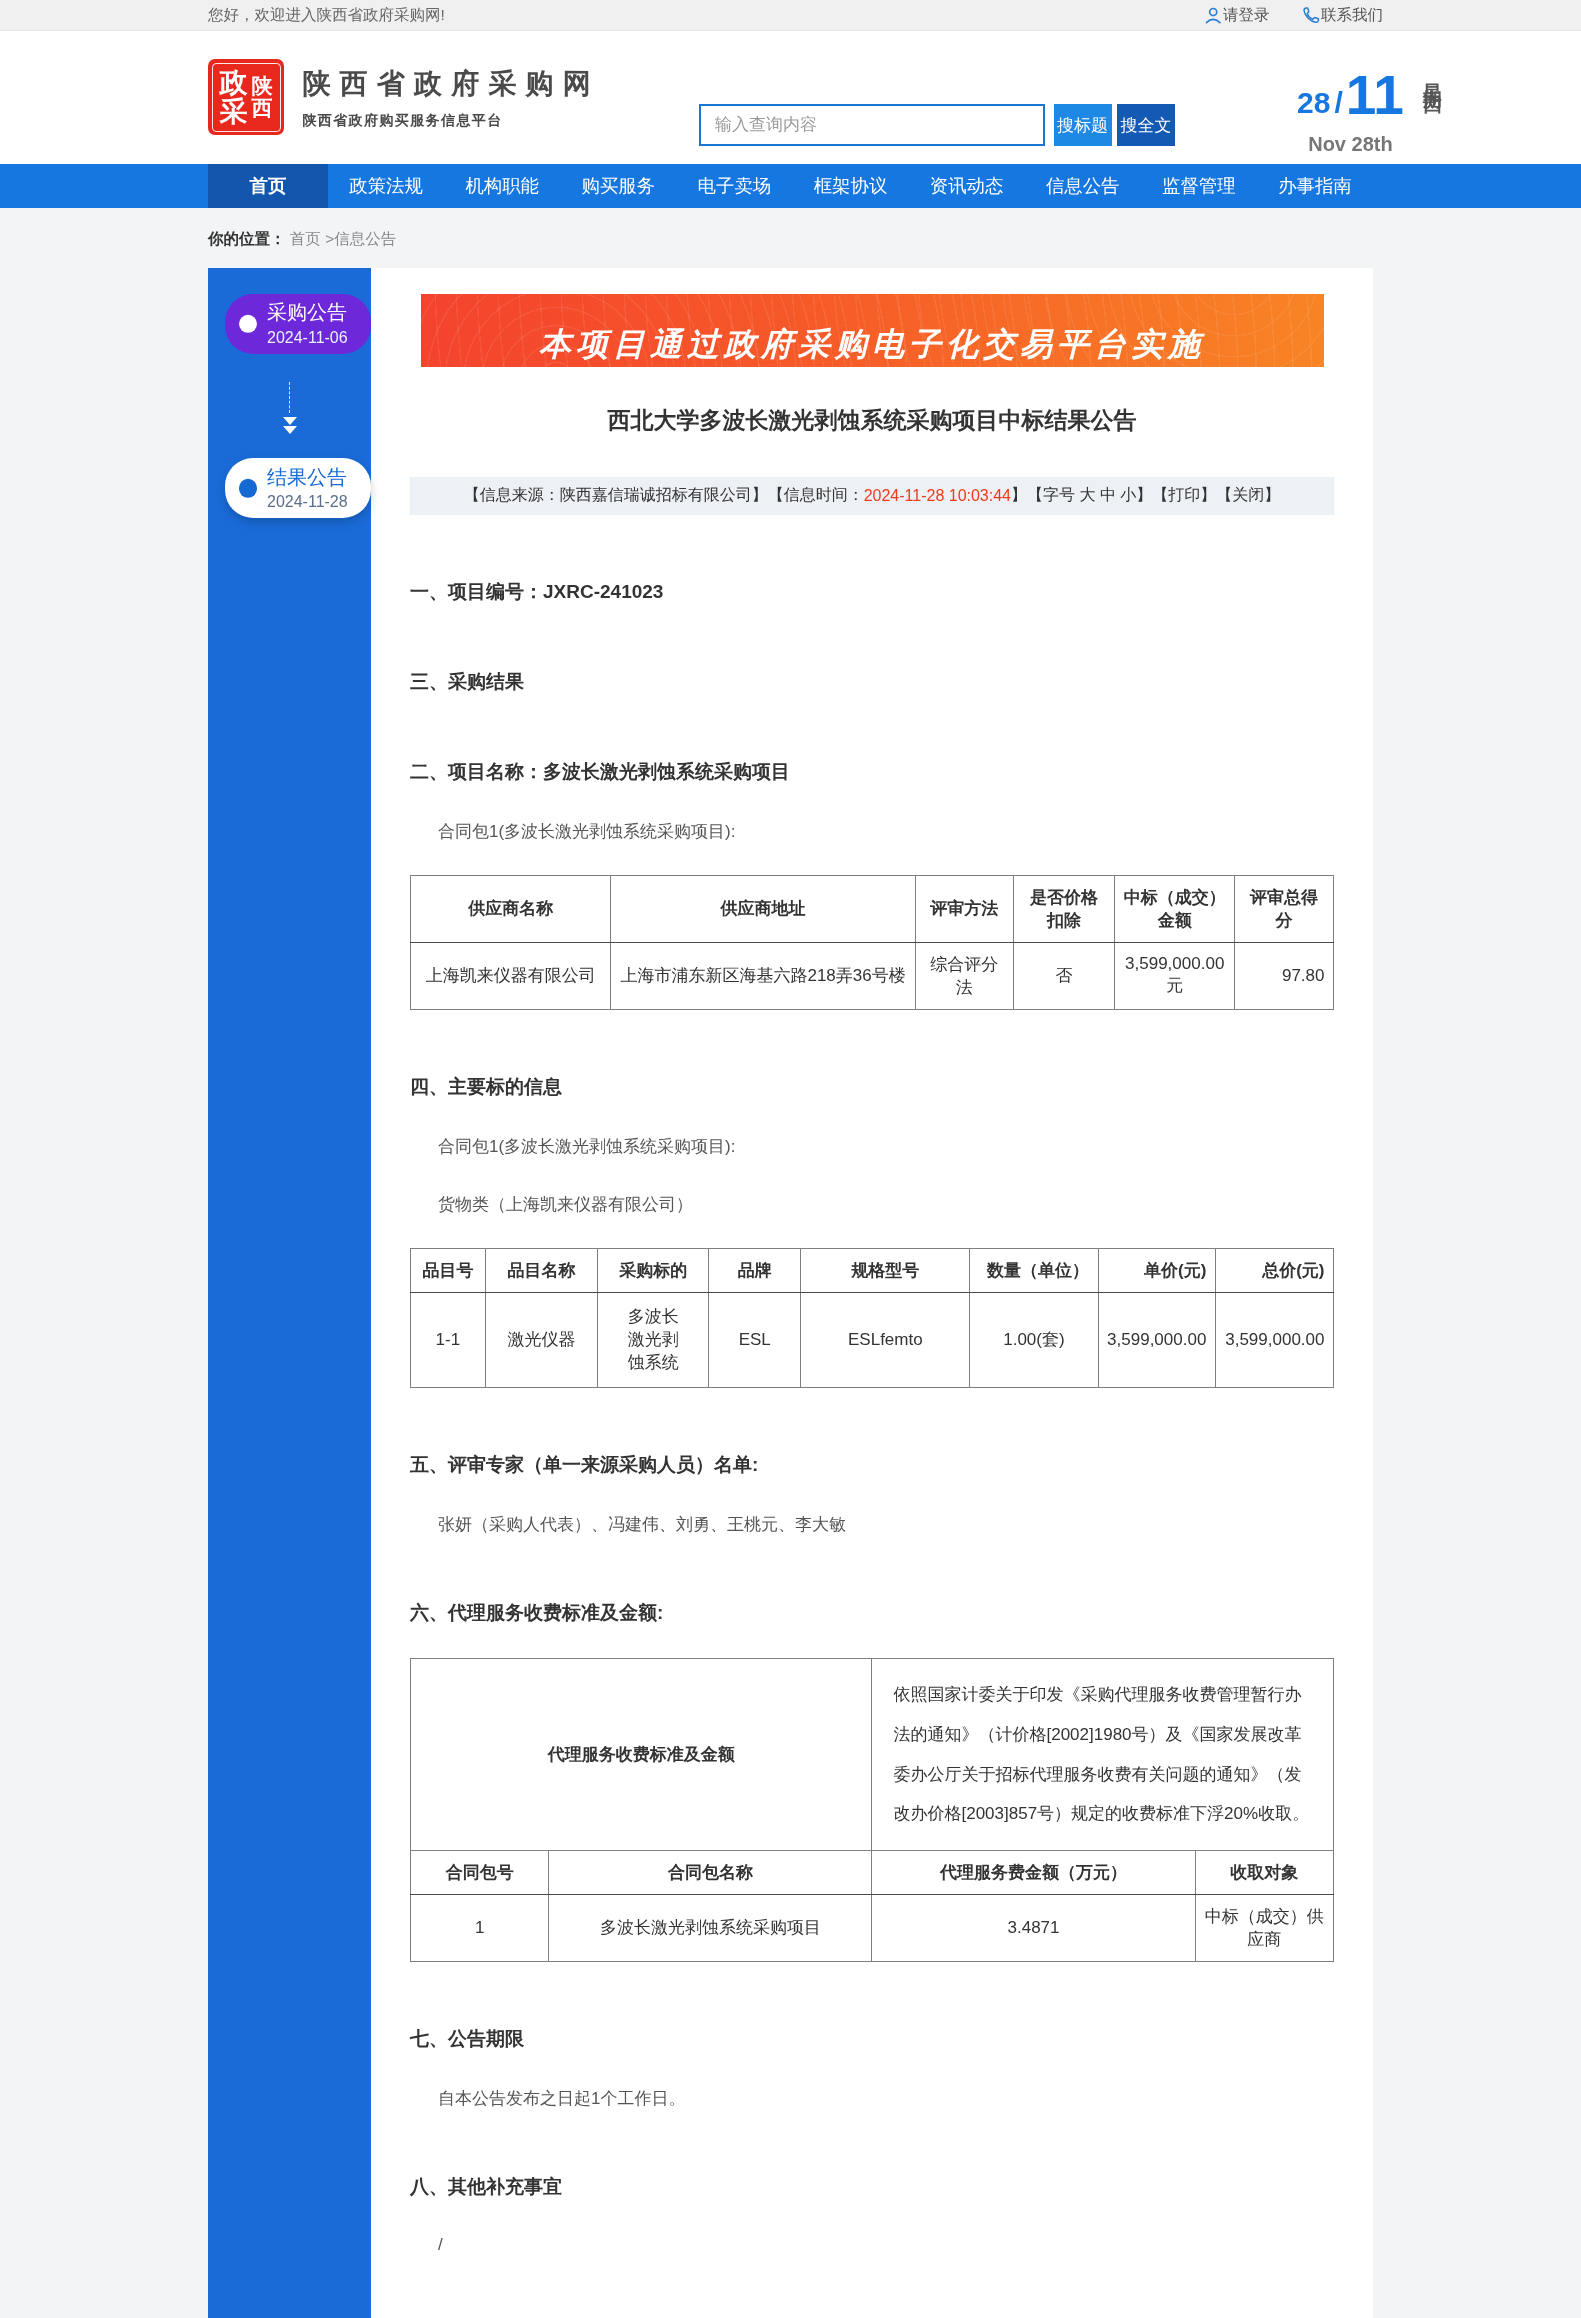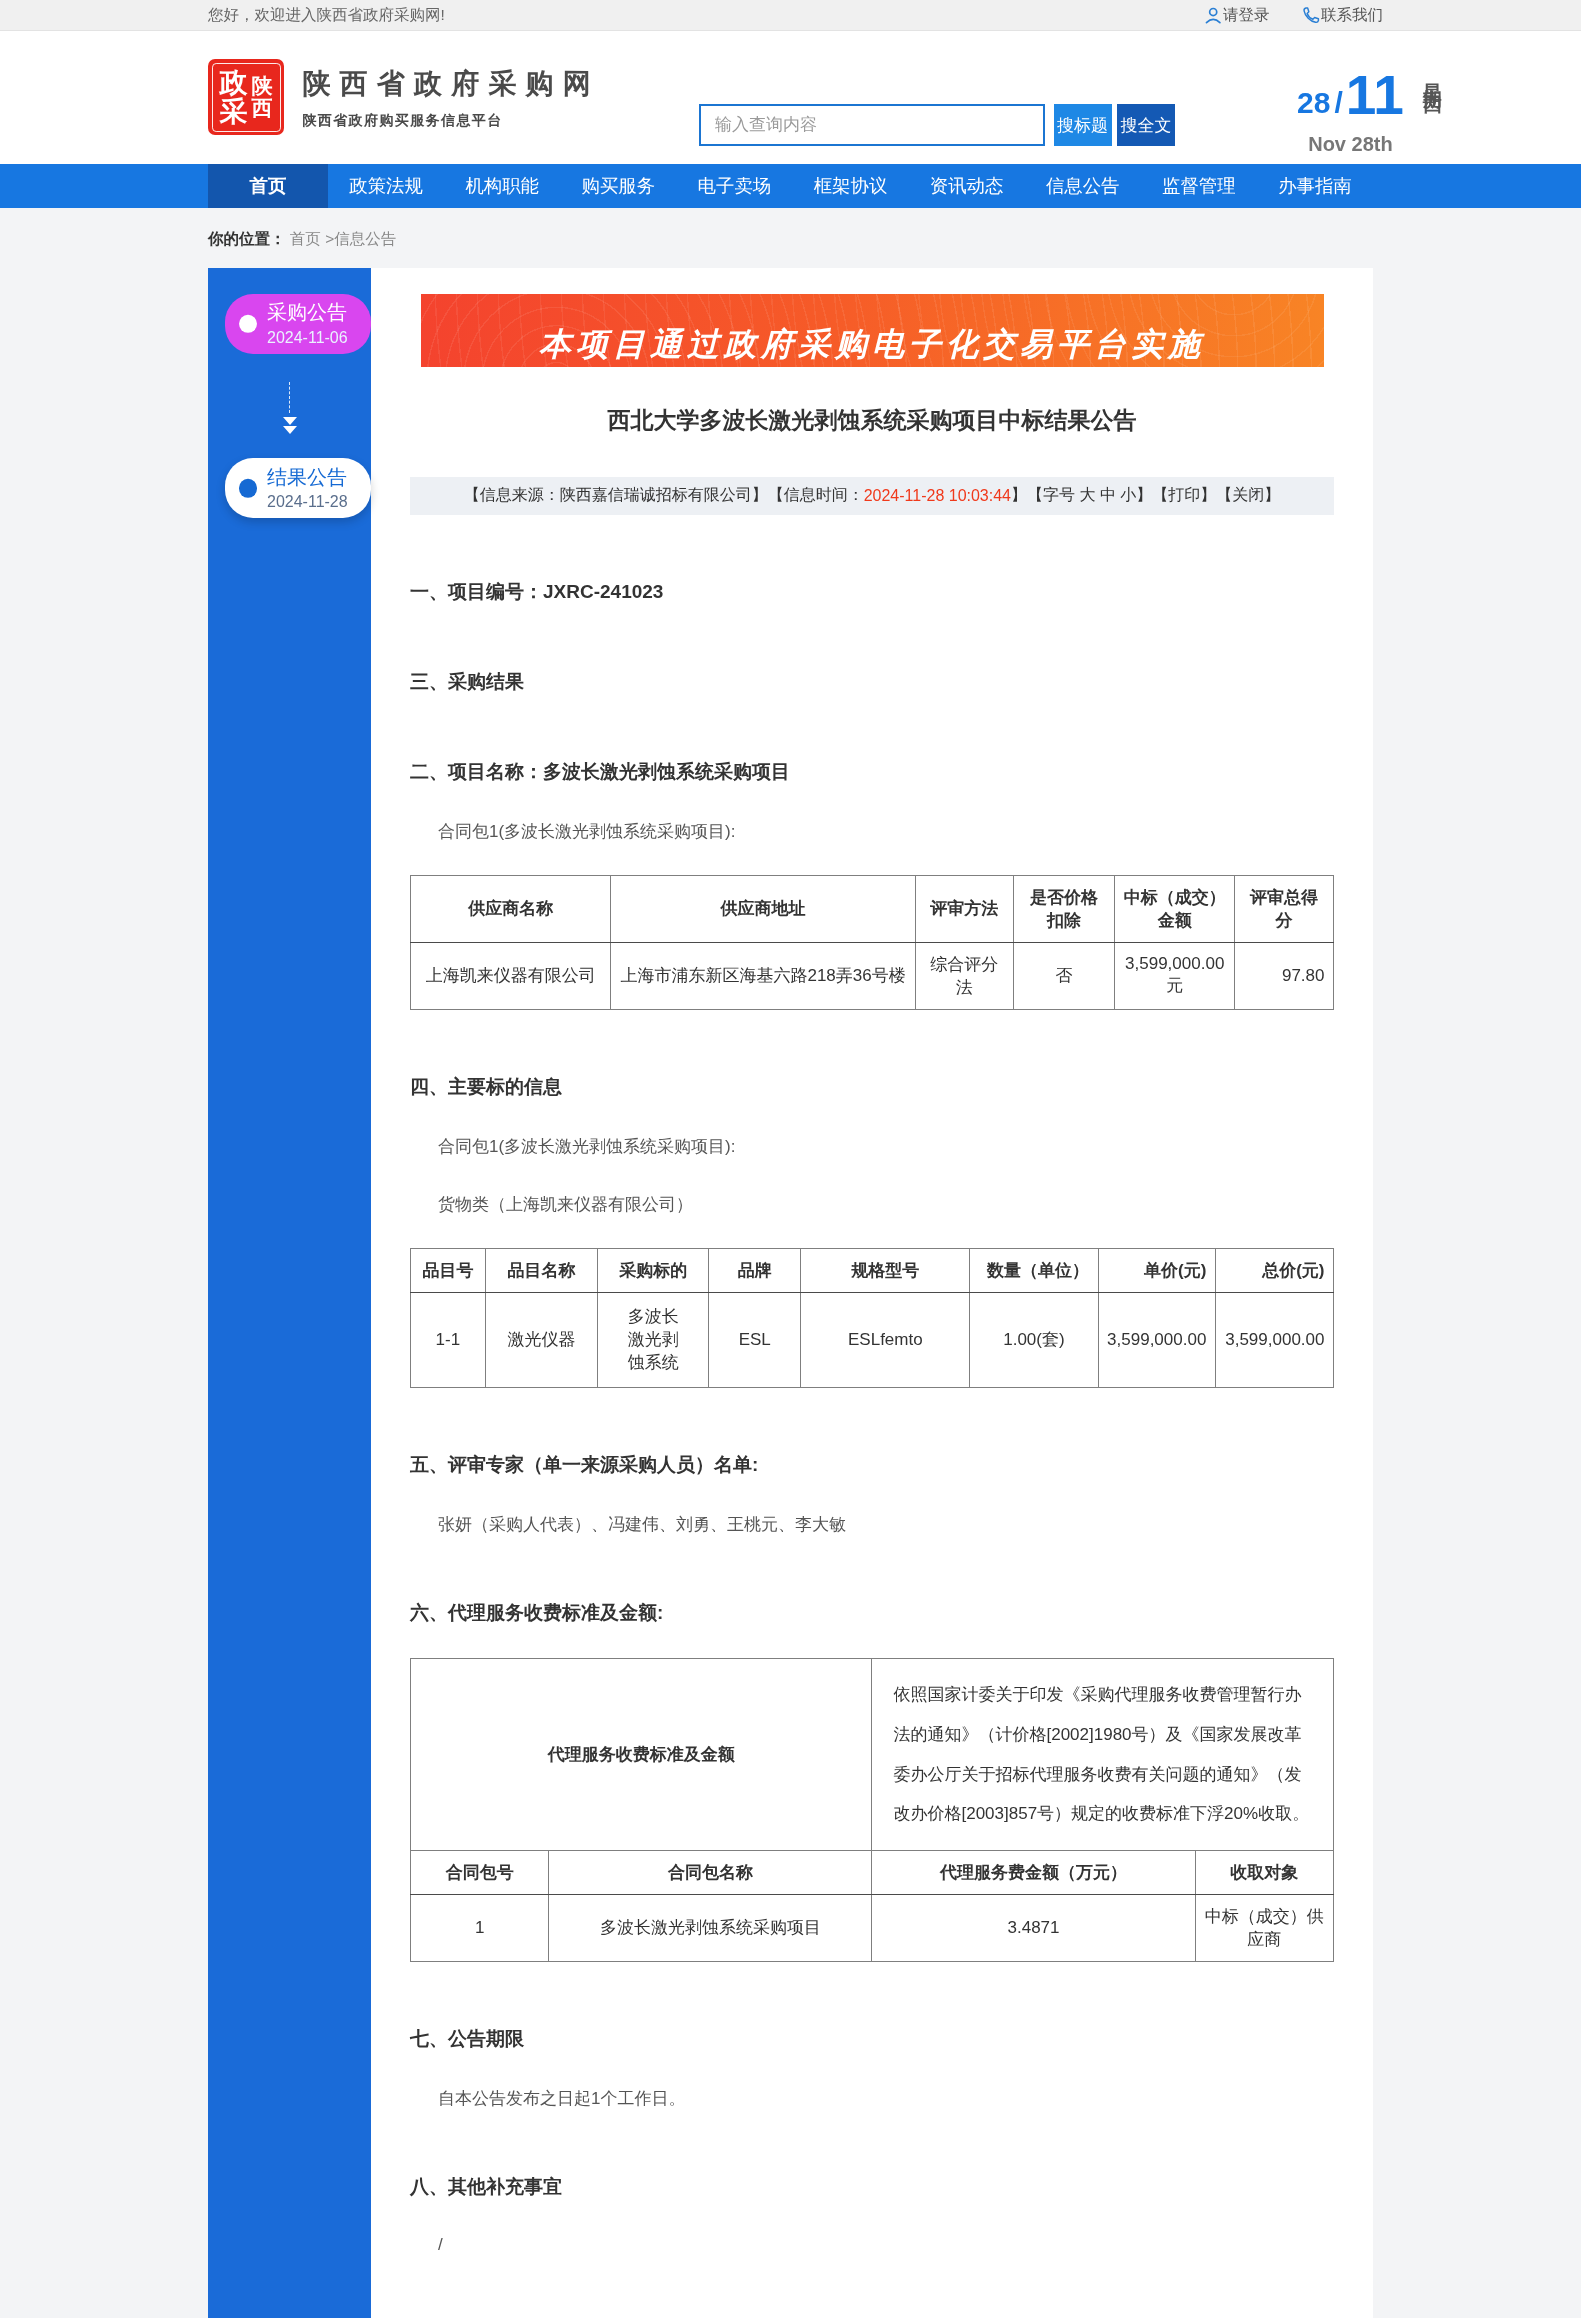--- a/index.html
+++ b/index.html
@@ -51,21 +51,21 @@
   .nav-item.active{flex:0 0 120px;background:#1356ad;font-weight:bold;}
   
   .breadcrumb{padding:21px 0 18.4px 208px;font-size:15.5px;color:#888;}
   .breadcrumb .pre{color:#333;font-weight:bold;}
   .breadcrumb a{color:#888;text-decoration:none;cursor:pointer;}
   
   .content{width:1165px;margin-left:208px;display:flex;align-items:stretch;margin-bottom:24px;}
   .sidebar{flex:0 0 152px;background:#1a6bd8;padding-top:25.4px;}
   .step{position:relative;width:146px;margin-left:17px;border-radius:28px;padding:5.6px 0 7px 42px;cursor:pointer;}
   .step .dot{position:absolute;left:14px;top:50%;transform:translateY(-50%);width:18.4px;height:18.4px;border-radius:50%;}
-  .step1{background:#d946ef;color:#fff;}
+  .step1{background:#6d28d9;color:#fff;}
   .step1 .dot{background:#fff;}
   .step1 .step-label{font-size:20px;color:#fff;}
   .step1 .step-date{font-size:16px;color:#eaf2ff;margin-top:2.8px;}
   .step2{background:#fff;box-shadow:0 4.2px 10px rgba(0,0,0,.18);}
   .step2 .dot{background:#1569d3;}
   .step2 .step-label{font-size:20px;color:#1569d3;}
   .step2 .step-date{font-size:16px;color:#5a6e8c;margin-top:2.8px;}
   .flow-arrow{width:1.4px;margin:28px auto 24px;display:flex;flex-direction:column;align-items:center;}
   .flow-line{width:0;height:31px;border-left:1.4px dashed rgba(255,255,255,.85);}
   .chev{width:0;height:0;border-left:7.8px solid transparent;border-right:7.8px solid transparent;

